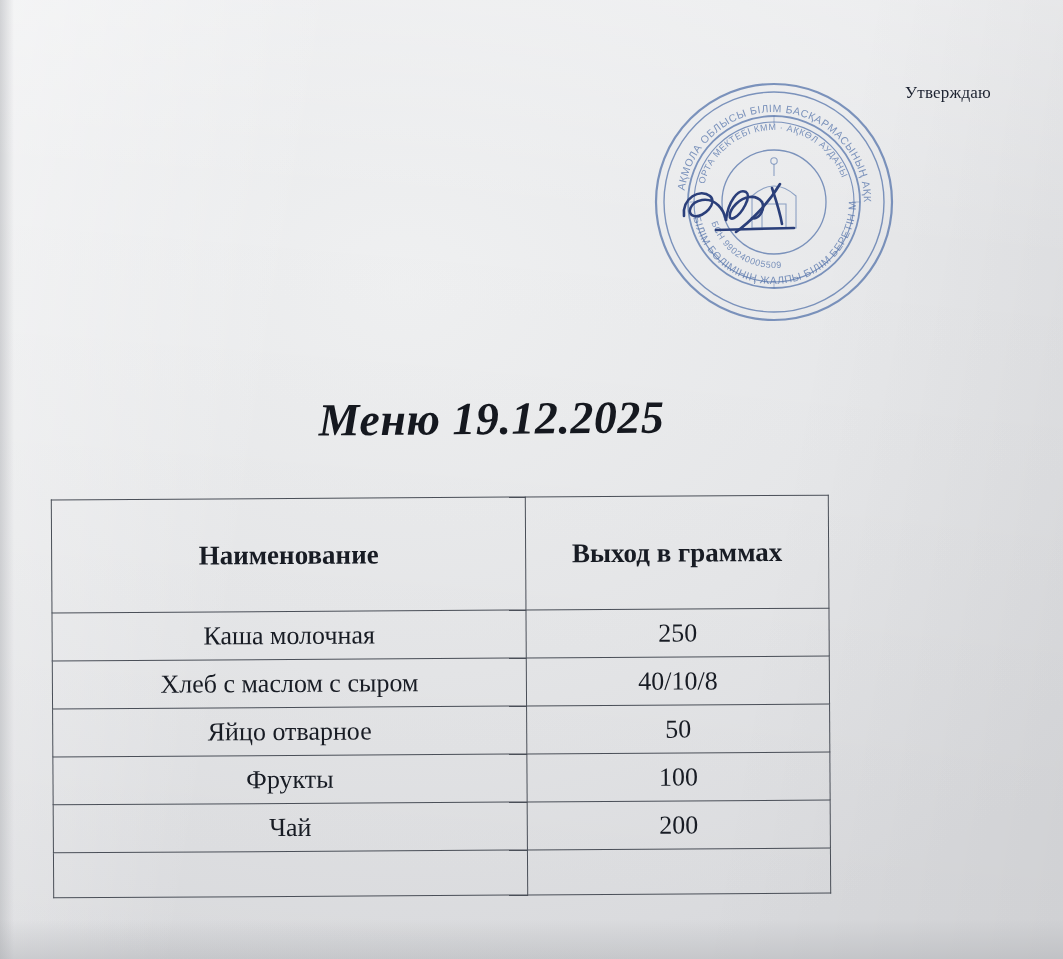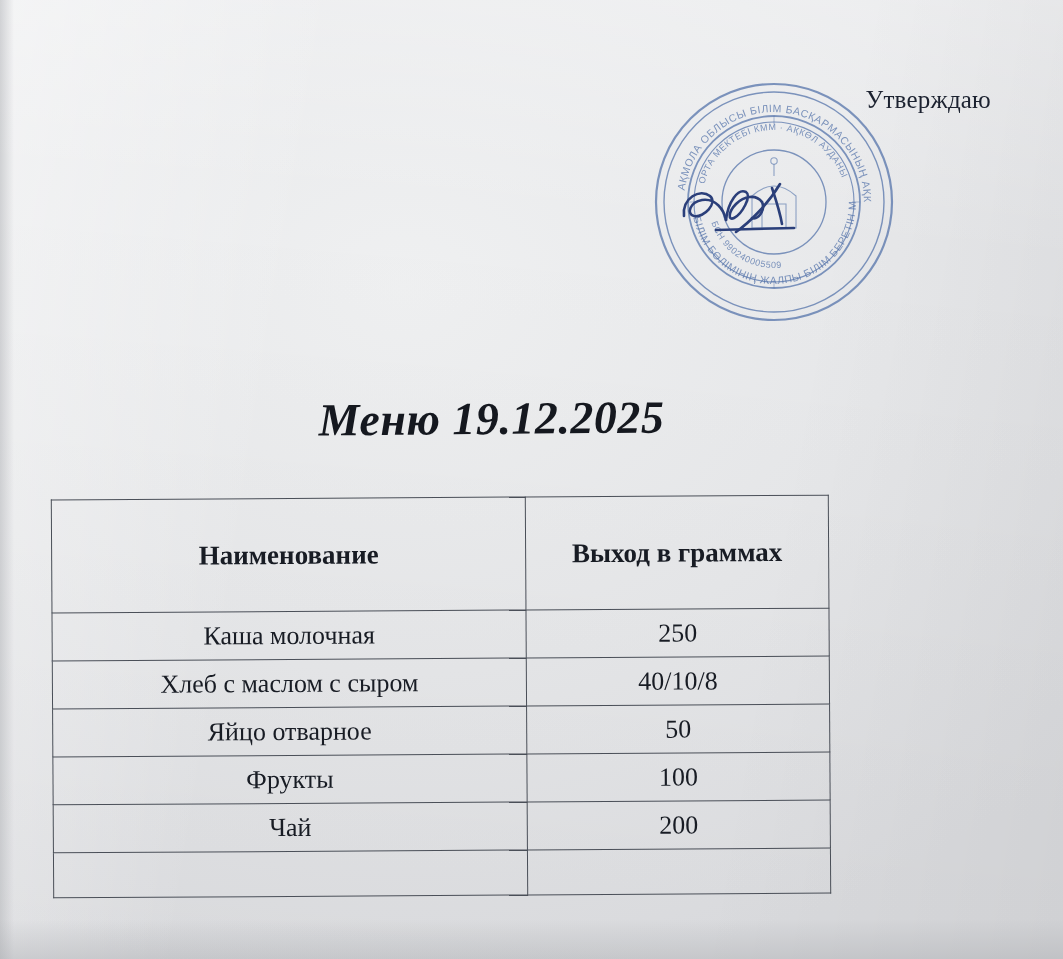--- a/index.html
+++ b/index.html
@@ -42,21 +42,21 @@
     pointer-events: none;
   }
 
   
   .approval {
     position: absolute;
     top: 78px;
     right: 72px;
     text-align: right;
     color: #1c2230;
-    font-size: 25px;
+    font-size: 17px;
     line-height: 1.72;
     letter-spacing: 0.2px;
   }
   .approval div { white-space: nowrap; }
   .approval .sig-line {
     position: relative;
     padding-left: 86px;
   }
 
   

